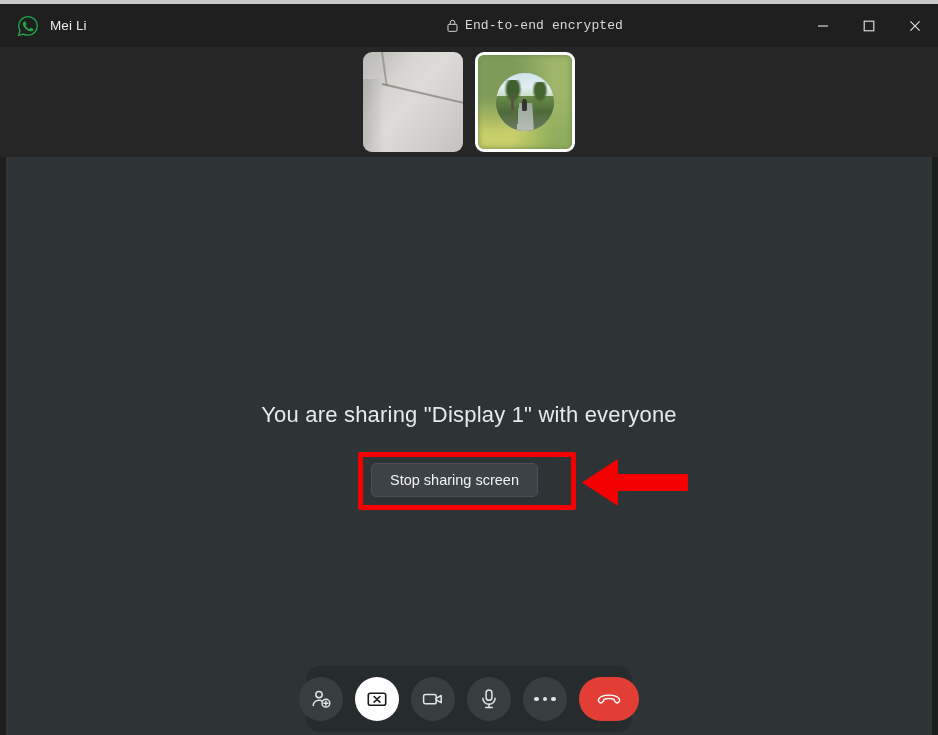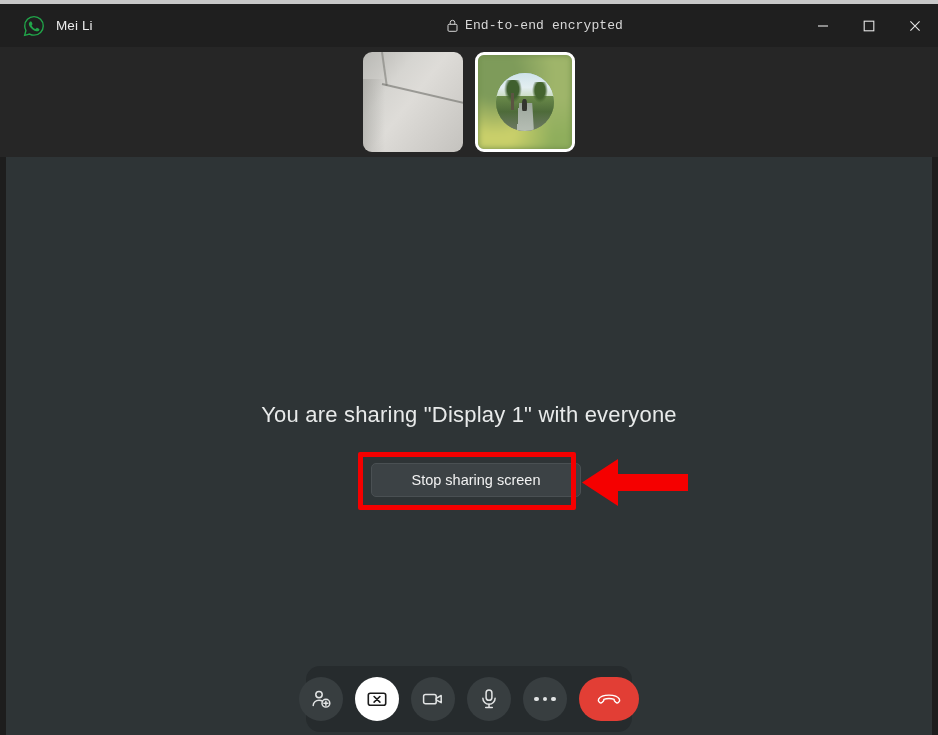--- a/index.html
+++ b/index.html
@@ -35,21 +35,21 @@
     width: 938px;
     height: 43px;
     background: #1f1f1f;
     display: flex;
     align-items: center;
   }
   .title-left {
     display: flex;
     align-items: center;
     gap: 11px;
-    padding-left: 23px;
+    padding-left: 17px;
     width: 300px;
     box-sizing: border-box;
   }
   .wa-logo {
     width: 22px;
     height: 22px;
     flex: 0 0 auto;
     display: block;
   }
   .contact-name {
@@ -193,21 +193,21 @@
     width: 926px;
     text-align: center;
     color: #e8eaea;
     font-size: 22px;
     letter-spacing: .2px;
   }
   .stop-share-button {
     position: absolute;
     left: 365px;
     top: 306px;
-    width: 210px;
+    width: 167px;
     height: 34px;
     background: #3c4245;
     border: 1px solid #4a5053;
     border-radius: 5px;
     color: #f2f2f2;
     font-size: 14.5px;
     font-family: "Liberation Sans", sans-serif;
     display: flex;
     align-items: center;
     justify-content: center;

